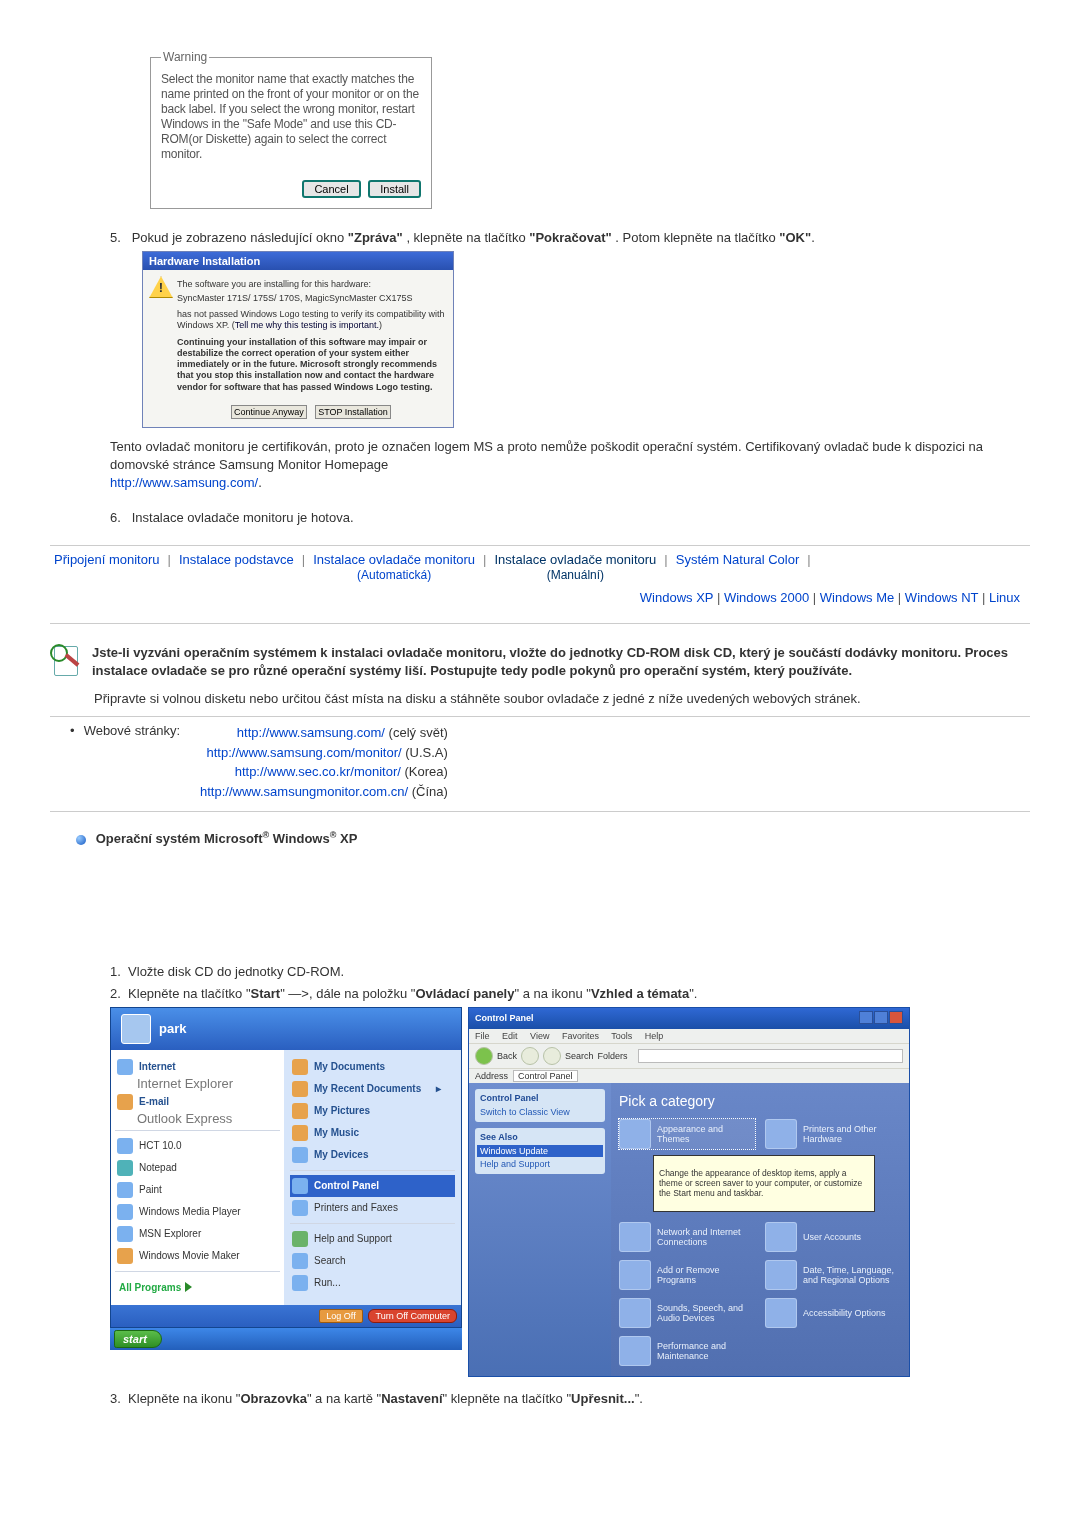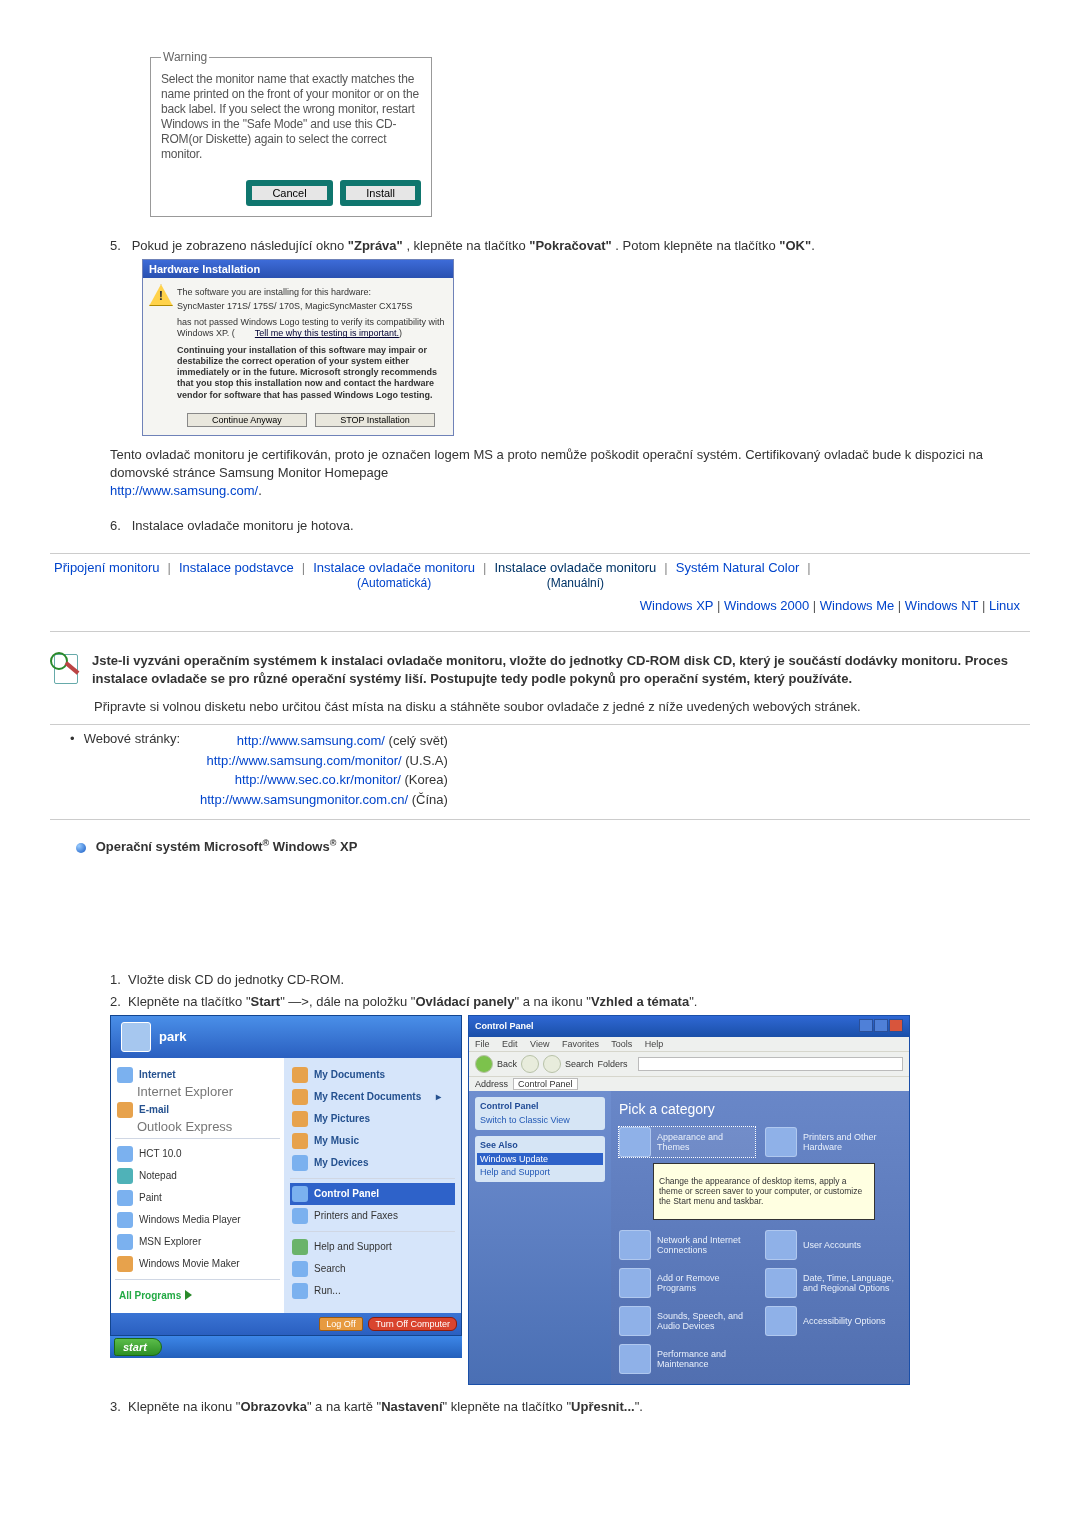--- a/index.html
+++ b/index.html
@@ -29,24 +29,24 @@
     line-height: 1.25;
     letter-spacing: -0.2px;
     color:#555;
   }
   .btn-row {
     text-align: right;
     margin-top: 18px;
   }
   .btn-row button {
     font-size: 11px;
-    padding: 1px 20px;
+    padding: 1px 10px;
     margin-left: 4px;
     background: #e6e6e6;
-    border: 6px solid #0f766e;
+    border: 2px solid #0f766e;
     border-radius: 3px;
   }
 
   
   .hw-dialog {
     width: 310px;
     border: 1px solid #6f82b8;
     margin: 4px 0 10px 6px;
     background: #f5f5f2;
     font-size: 9px;
@@ -73,26 +73,26 @@
     clip-path: polygon(50% 0, 100% 100%, 0 100%);
     text-align: center;
     font-weight: bold;
     color: #333;
     font-size: 13px;
     line-height: 22px;
   }
   .hw-line { margin: 3px 0; }
   .hw-device { margin: 4px 0 6px 0; }
   .hw-text2 { line-height: 1.25; }
-  .hw-underline { text-decoration: underline; color: #003; margin-left: 20px; }
+  .hw-underline { color: #003; }
   .hw-bold { font-weight: bold; line-height:1.25; margin-top:5px; }
   .hw-btns { text-align: center; margin-top: 12px; }
   .hw-btns button {
     font-size: 9px;
-    padding: 1px 24px;
+    padding: 1px 2px;
     margin: 0 3px;
     background: #e9e7dd;
     border: 1px solid #888;
   }
 
   .para {
     margin: 10px 0 4px 60px;
     line-height: 1.4;
     max-width: 880px;
   }

